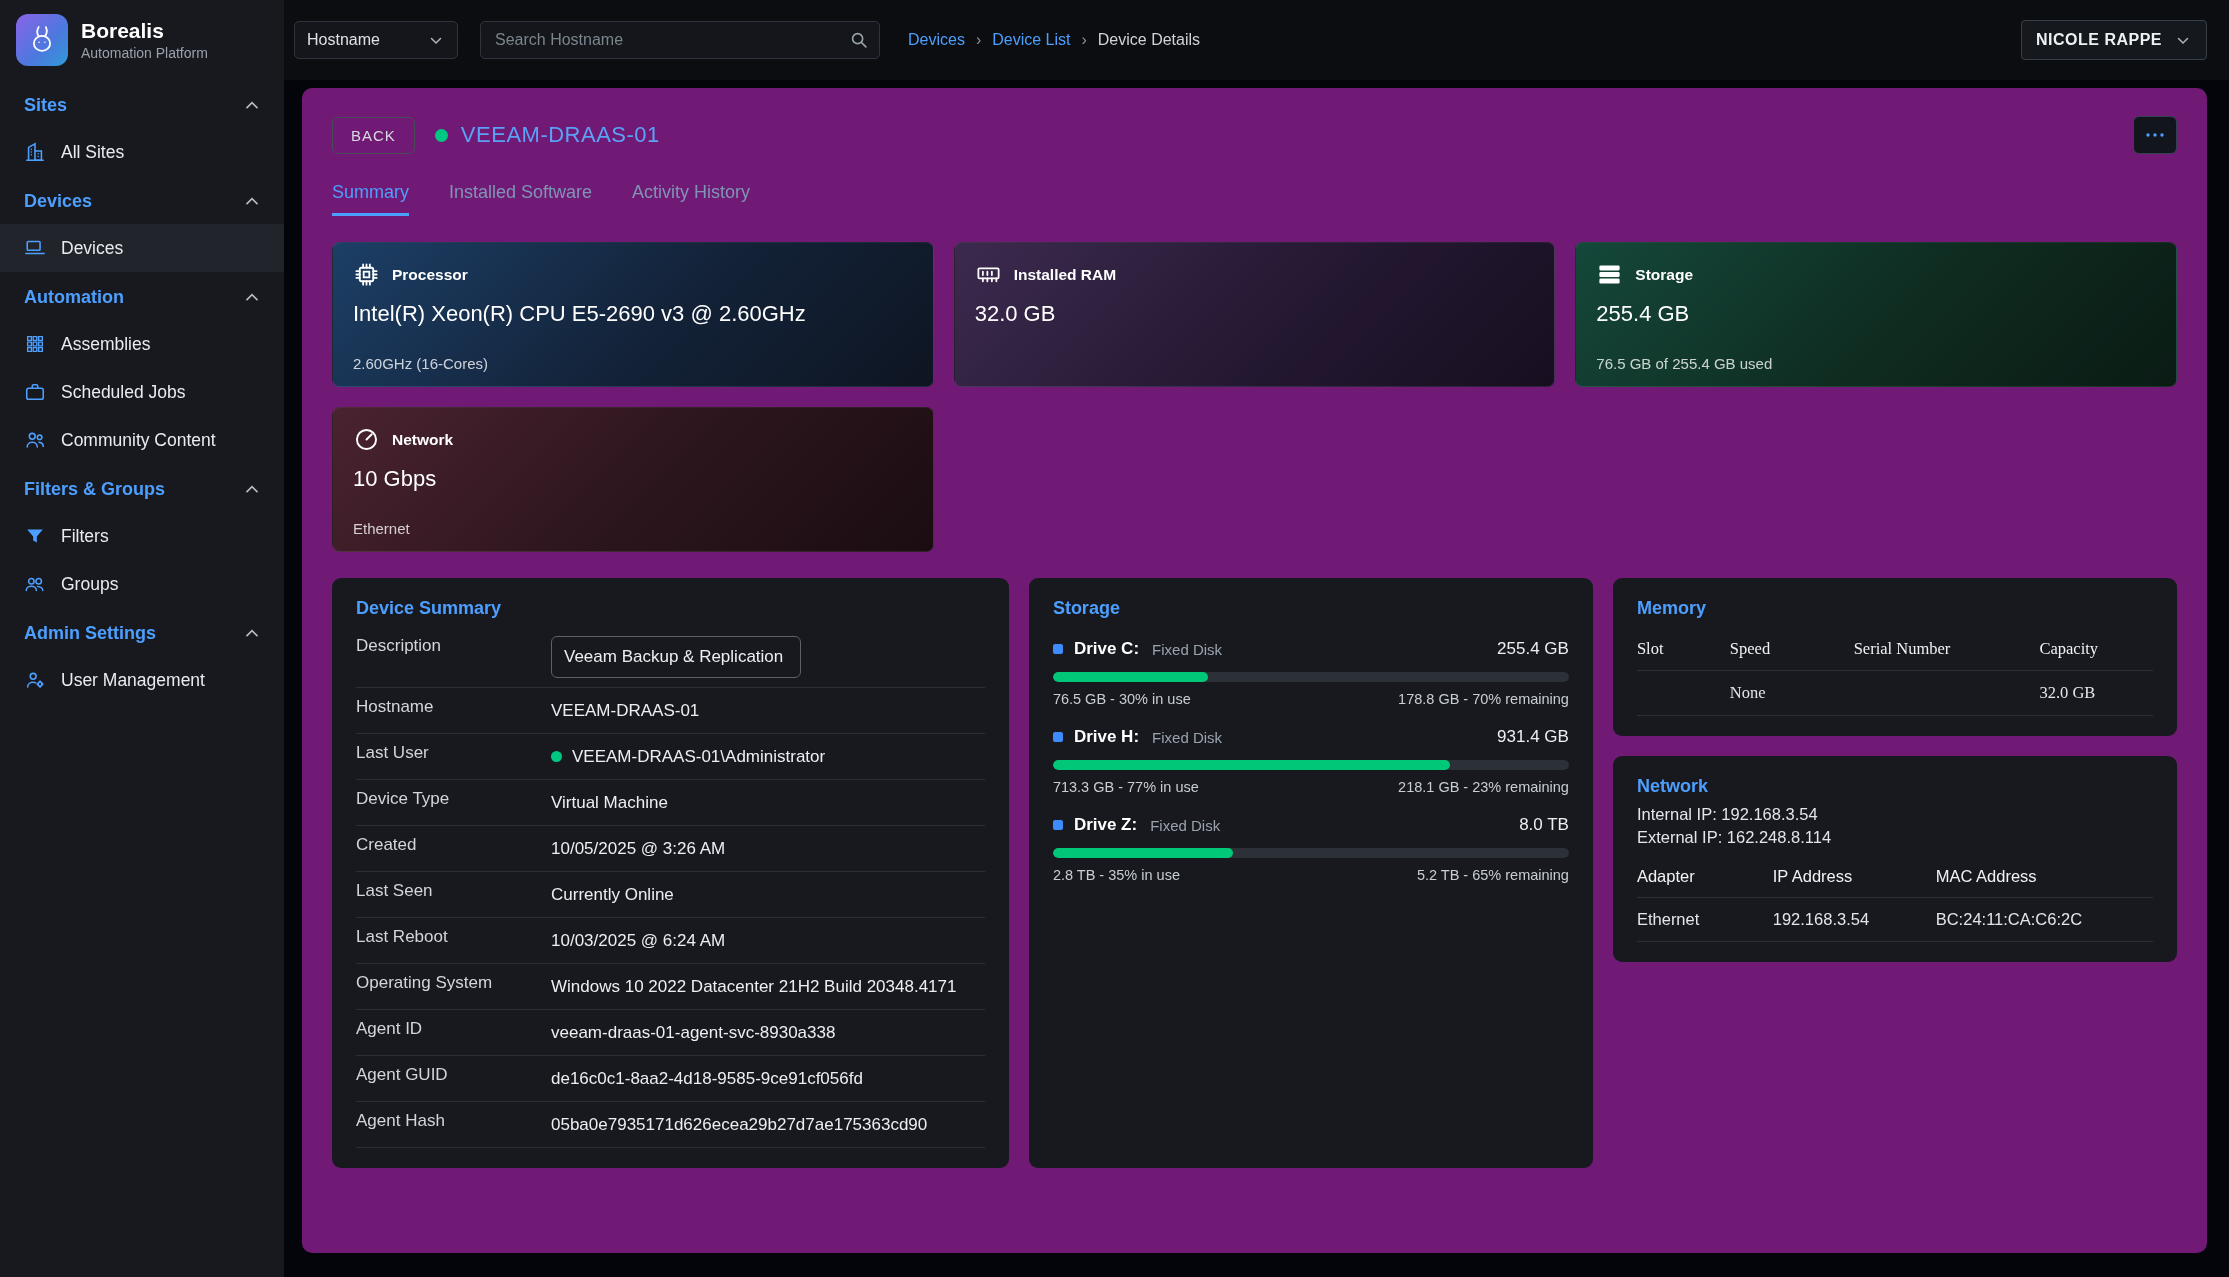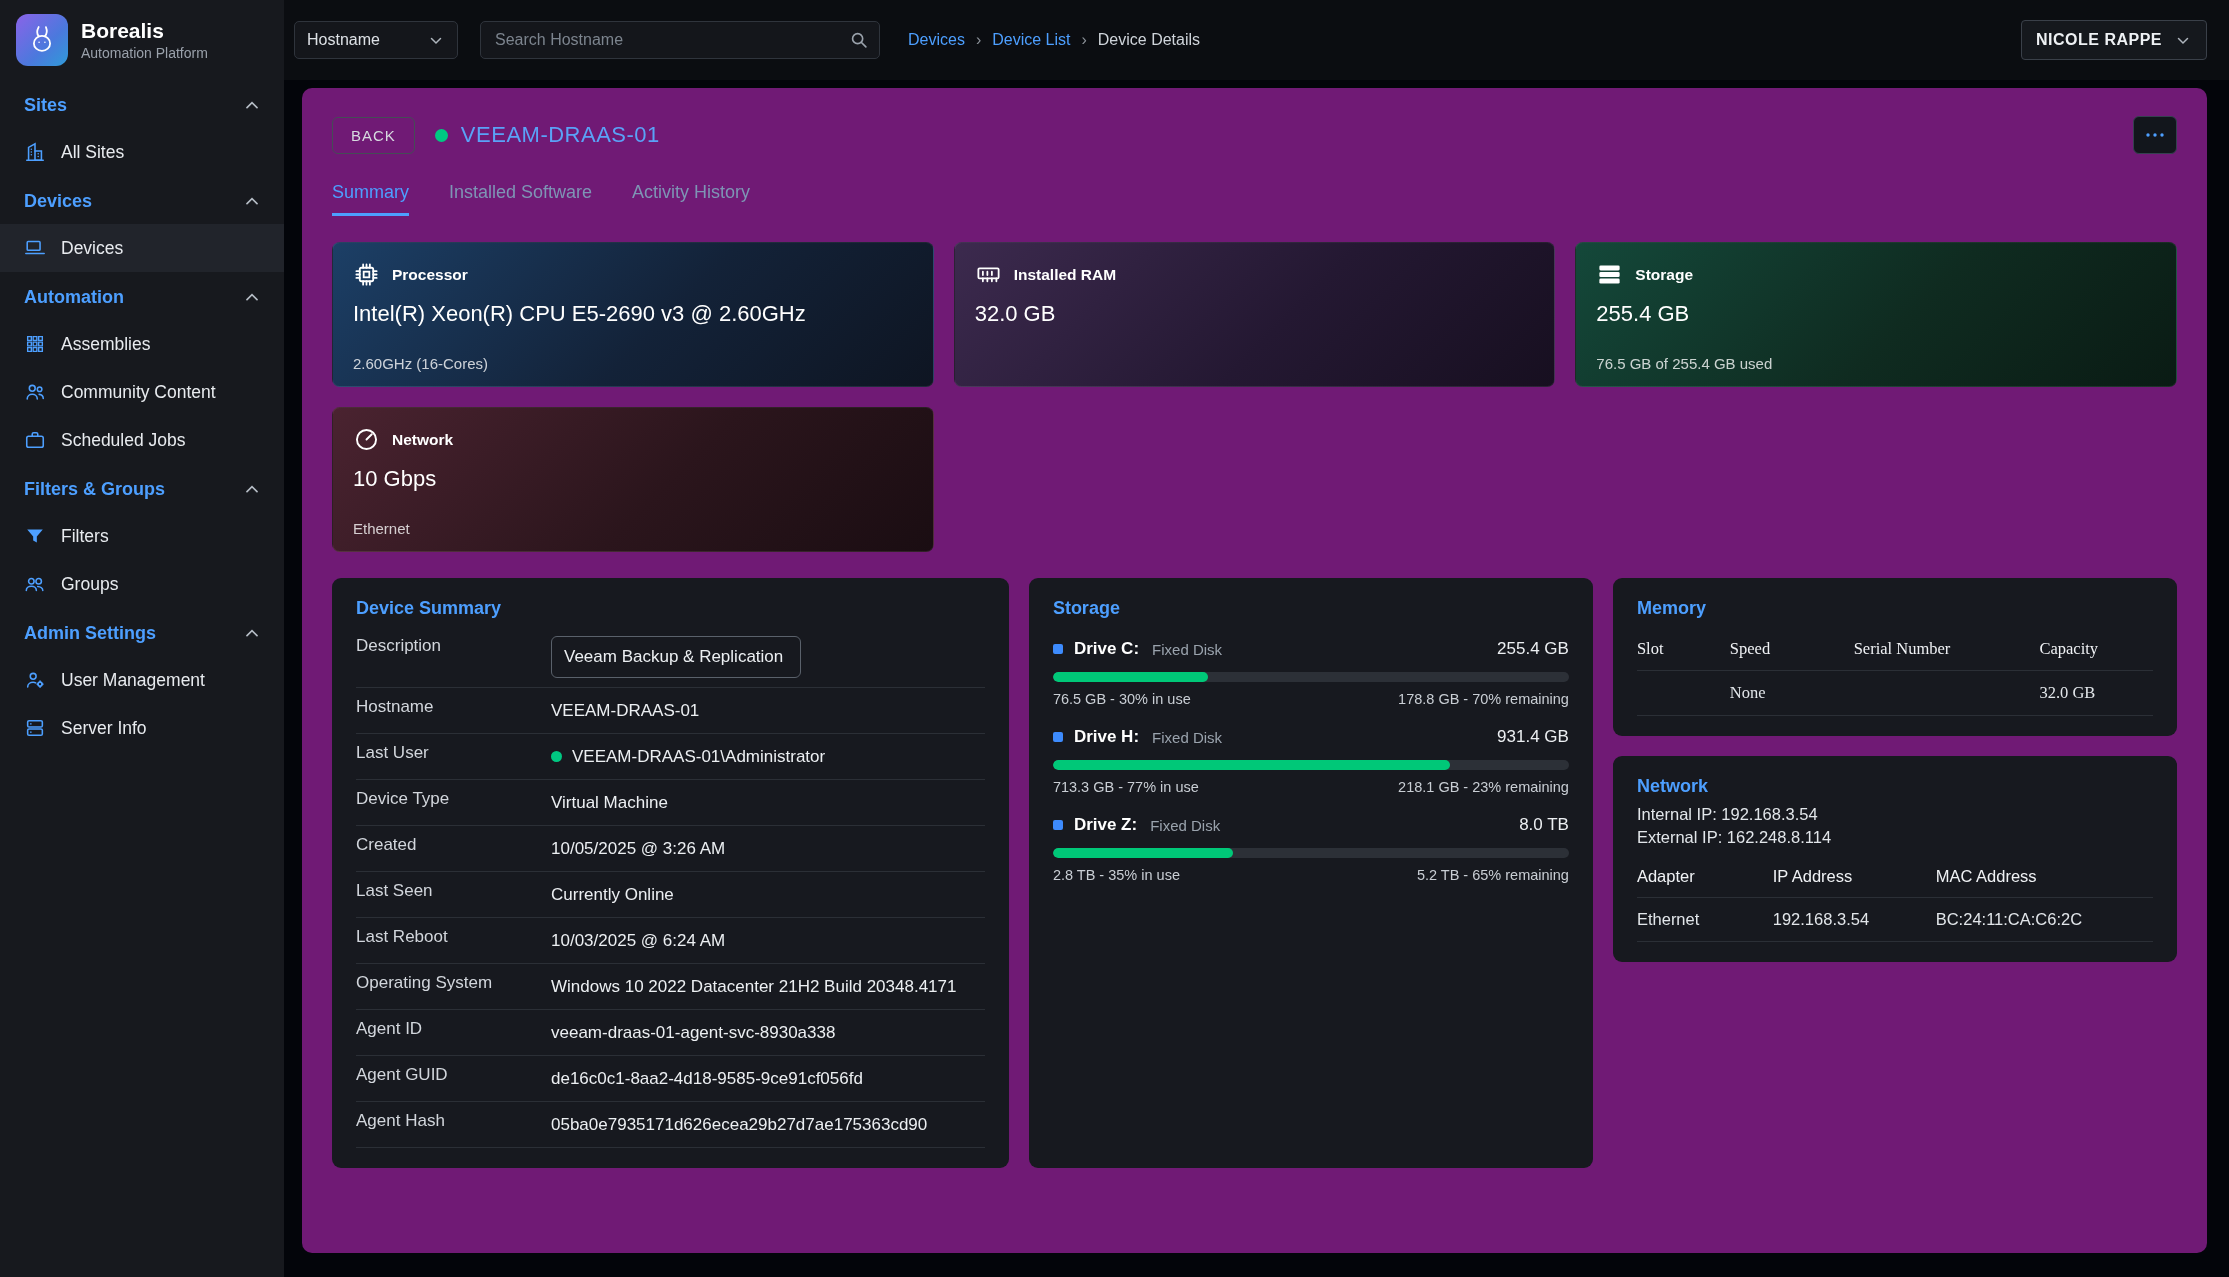--- a/index.html
+++ b/index.html
@@ -193,36 +193,36 @@
         <span class="nav-icon" data-interactable="false">
           <svg viewBox="0 0 24 24" fill="none" stroke="currentColor" stroke-width="1.5">
               <path d="M4 4h4v4H4zM10 4h4v4h-4zM16 4h4v4h-4zM4 10h4v4H4zM10 10h4v4h-4zM16 10h4v4h-4zM4 16h4v4H4zM10 16h4v4h-4zM16 16h4v4h-4z"></path>
             </svg>
         </span>
         <span data-interactable="false">Assemblies</span>
       </div>
       <div class="nav-item" data-interactable="true">
         <span class="nav-icon" data-interactable="false">
           <svg viewBox="0 0 24 24" fill="none" stroke="currentColor" stroke-width="1.7" stroke-linecap="round">
+              <rect x="3" y="8" width="18" height="12" rx="2"></rect>
+              <path d="M9 8V5.5A1.5 1.5 0 0 1 10.5 4h3A1.5 1.5 0 0 1 15 5.5V8"></path>
+            </svg>
+        </span>
+        <span data-interactable="false">Scheduled Jobs</span>
+      </div>
+      <div class="nav-item" data-interactable="true">
+        <span class="nav-icon" data-interactable="false">
+          <svg viewBox="0 0 24 24" fill="none" stroke="currentColor" stroke-width="1.7" stroke-linecap="round">
               <circle cx="9" cy="8" r="3.2"></circle>
               <path d="M3.5 19.5c0-3 2.5-5 5.5-5s5.5 2 5.5 5"></path>
               <circle cx="17" cy="9" r="2.5"></circle>
               <path d="M16.5 14.6c2.6.3 4.5 2 4.5 4.4"></path>
             </svg>
         </span>
         <span data-interactable="false">Community Content</span>
-      </div>
-      <div class="nav-item" data-interactable="true">
-        <span class="nav-icon" data-interactable="false">
-          <svg viewBox="0 0 24 24" fill="none" stroke="currentColor" stroke-width="1.7" stroke-linecap="round">
-              <rect x="3" y="8" width="18" height="12" rx="2"></rect>
-              <path d="M9 8V5.5A1.5 1.5 0 0 1 10.5 4h3A1.5 1.5 0 0 1 15 5.5V8"></path>
-            </svg>
-        </span>
-        <span data-interactable="false">Scheduled Jobs</span>
       </div>
 
       <div class="nav-section-header" data-interactable="true">
         <span data-interactable="false">Filters &amp; Groups</span>
         <svg data-interactable="false" viewBox="0 0 24 24" fill="none" stroke="currentColor" stroke-width="2" stroke-linecap="round">
             <path d="M6 14l6-6 6 6"></path>
           </svg>
       </div>
       <div class="nav-item" data-interactable="true">
         <span class="nav-icon" data-interactable="false">
@@ -253,30 +253,20 @@
       <div class="nav-item" data-interactable="true">
         <span class="nav-icon" data-interactable="false">
           <svg viewBox="0 0 24 24" fill="none" stroke="currentColor" stroke-width="1.7" stroke-linecap="round">
               <circle cx="10" cy="8" r="3.2"></circle>
               <path d="M4 19.5c0-3 2.7-5 6-5 1 0 2 .2 2.8.6"></path>
               <circle cx="17.5" cy="16.5" r="2.2"></circle>
               <path d="M17.5 13.2v1.2M17.5 18.6v1.2M14.4 16.5h1.2M19.4 16.5h1.2"></path>
             </svg>
         </span>
         <span data-interactable="false">User Management</span>
-      </div>
-      <div class="nav-item" data-interactable="true">
-        <span class="nav-icon" data-interactable="false">
-          <svg viewBox="0 0 24 24" fill="none" stroke="currentColor" stroke-width="1.7" stroke-linecap="round">
-              <rect x="4" y="4" width="16" height="7" rx="1.5"></rect>
-              <rect x="4" y="13" width="16" height="7" rx="1.5"></rect>
-              <path d="M7.5 7.5h.01M7.5 16.5h.01"></path>
-            </svg>
-        </span>
-        <span data-interactable="false">Server Info</span>
       </div>
     </nav>
   </aside>
 
   <header class="topbar" data-interactable="false">
     <div class="select" data-interactable="true">
       <span data-interactable="false">Hostname</span>
       <svg data-interactable="false" viewBox="0 0 24 24" fill="none" stroke="currentColor" stroke-width="2" stroke-linecap="round">
           <path d="M6 10l6 6 6-6"></path>
         </svg>

